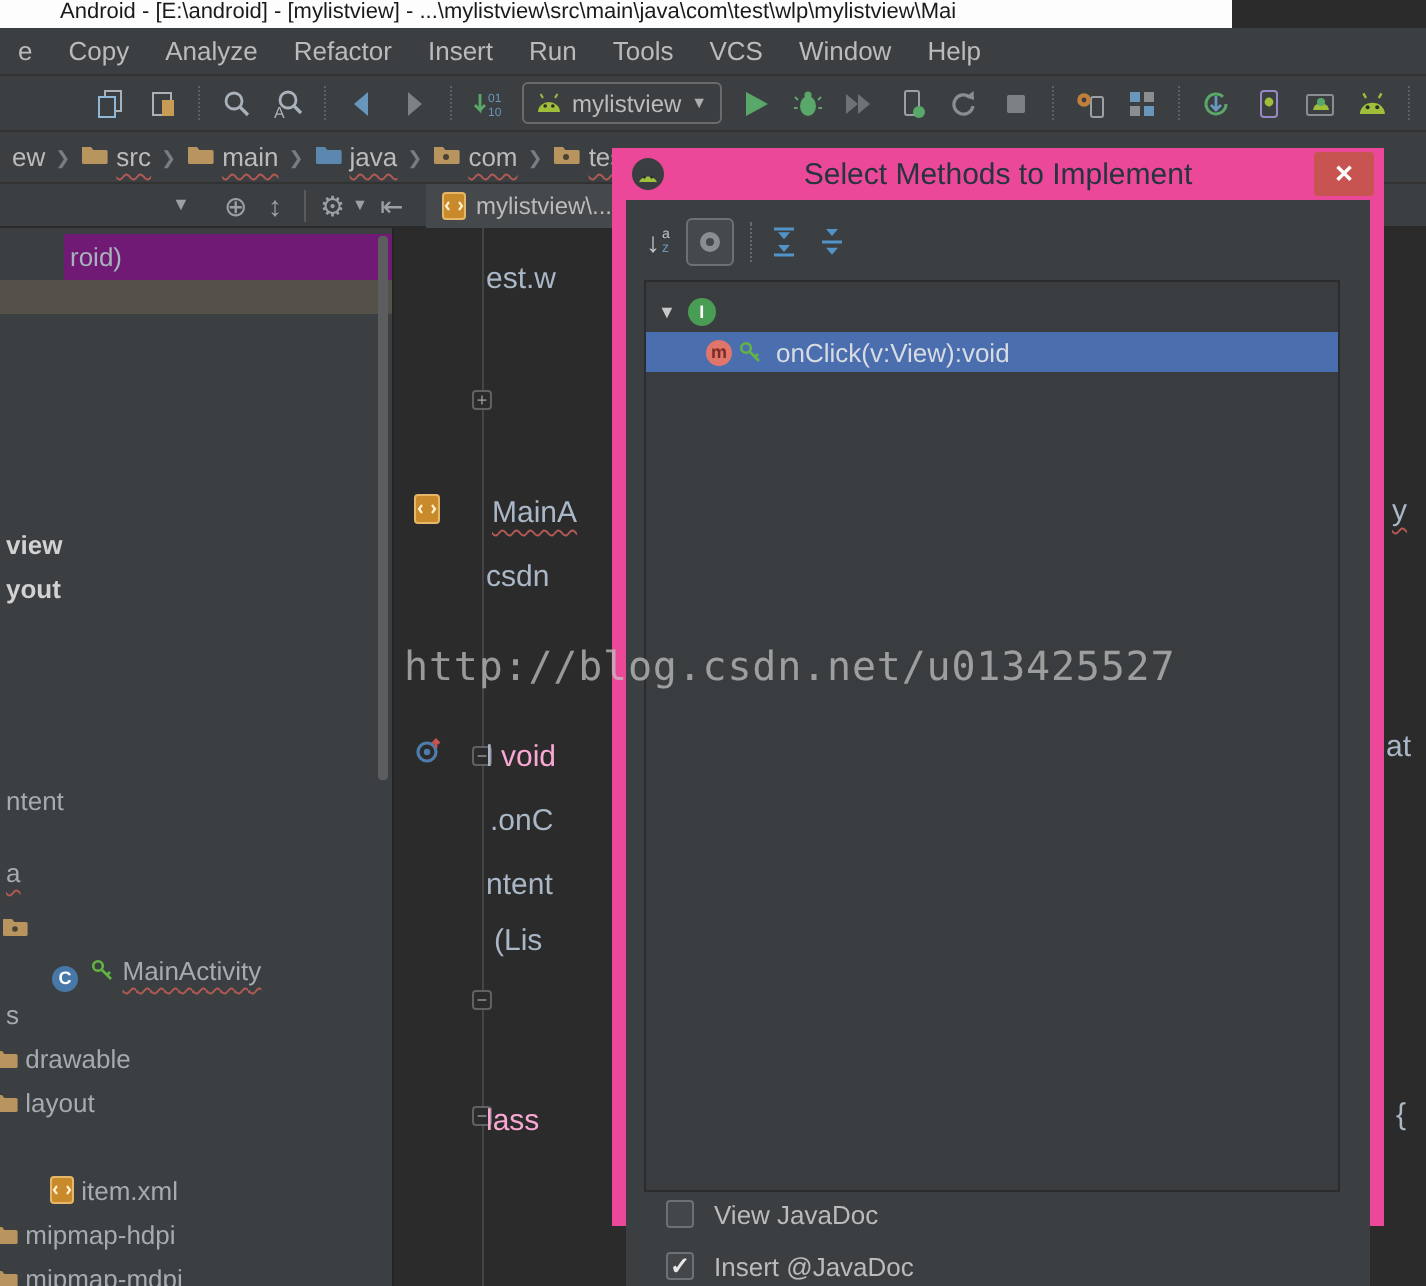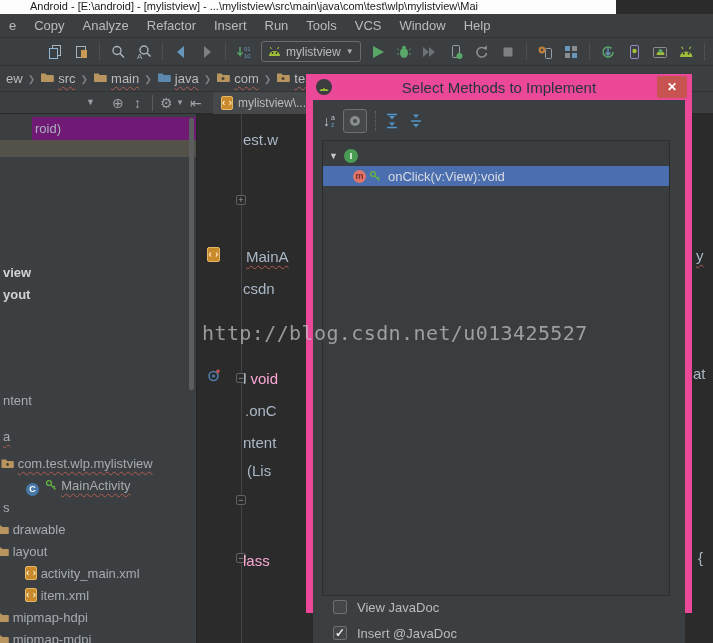--- a/index.html
+++ b/index.html
@@ -325,45 +325,39 @@
     <div class="pscroll"></div>
     <div class="prow bold" style="left:3px;top:150px">view</div>
     <div class="prow bold" style="left:3px;top:172px">yout</div>
     <div class="prow" style="left:3px;top:278px">ntent</div>
     <div class="prow sq" style="left:3px;top:314px">a</div>
     <div class="prow" style="left:1px;top:341px">
       <svg width="13" height="11" style="vertical-align:-1px">
           <path d="M0.5 1.5h4.5L6.2 3H12a.8.8 0 0 1 .8.8v5.4a.8.8 0 0 1-.8.8H1.3a.8.8 0 0 1-.8-.8z" fill="#B8955E"></path>
           <circle cx="6.5" cy="6.5" r="1.4" fill="#4A4235"></circle>
         </svg>
-      <span class="sq">com.test.wlp.mylistview</span></div>
+      </div>
     <div class="prow" style="left:26px;top:363px">
       <span class="circle-ico" style="width:13px;height:13px;background:#4878A8;color:#FFF;font-size:9px;display:inline-flex;vertical-align:-2px">C</span>
       <svg width="13" height="13" style="vertical-align:-2px;margin-left:2px">
           <circle cx="4" cy="4" r="2.4" fill="none" stroke="#62B543" stroke-width="1.3"></circle>
           <path d="M6 6 L10.5 10.5 M8.5 8.5 L10 7" stroke="#62B543" fill="none" stroke-width="1.3"></path>
         </svg>
       <span class="sq">MainActivity</span></div>
     <div class="prow" style="left:3px;top:385px">s</div>
     <div class="prow" style="left:-4px;top:407px">
       <svg width="13" height="11" style="vertical-align:-1px">
           <path d="M0.5 1.5h4.5L6.2 3H12a.8.8 0 0 1 .8.8v5.4a.8.8 0 0 1-.8.8H1.3a.8.8 0 0 1-.8-.8z" fill="#B8955E"></path>
         </svg>
       <span>drawable</span></div>
     <div class="prow" style="left:-4px;top:429px">
       <svg width="13" height="11" style="vertical-align:-1px">
           <path d="M0.5 1.5h4.5L6.2 3H12a.8.8 0 0 1 .8.8v5.4a.8.8 0 0 1-.8.8H1.3a.8.8 0 0 1-.8-.8z" fill="#B8955E"></path>
         </svg>
       <span>layout</span></div>
-    <div class="prow" style="left:25px;top:451px">
-      <svg width="12" height="14" style="vertical-align:-2px">
-          <rect x="0.5" y="0.5" width="11" height="13" rx="1.5" fill="#C98A2B" stroke="#E6B768"></rect>
-          <path d="M3.5 5 L2 7 L3.5 9 M8.5 5 L10 7 L8.5 9" stroke="#FFF0D0" fill="none" stroke-width="1.1"></path>
-        </svg>
-      <span>activity_main.xml</span></div>
     <div class="prow" style="left:25px;top:473px">
       <svg width="12" height="14" style="vertical-align:-2px">
           <rect x="0.5" y="0.5" width="11" height="13" rx="1.5" fill="#C98A2B" stroke="#E6B768"></rect>
           <path d="M3.5 5 L2 7 L3.5 9 M8.5 5 L10 7 L8.5 9" stroke="#FFF0D0" fill="none" stroke-width="1.1"></path>
         </svg>
       <span>item.xml</span></div>
     <div class="prow" style="left:-4px;top:495px">
       <svg width="13" height="11" style="vertical-align:-1px">
           <path d="M0.5 1.5h4.5L6.2 3H12a.8.8 0 0 1 .8.8v5.4a.8.8 0 0 1-.8.8H1.3a.8.8 0 0 1-.8-.8z" fill="#B8955E"></path>
         </svg>

